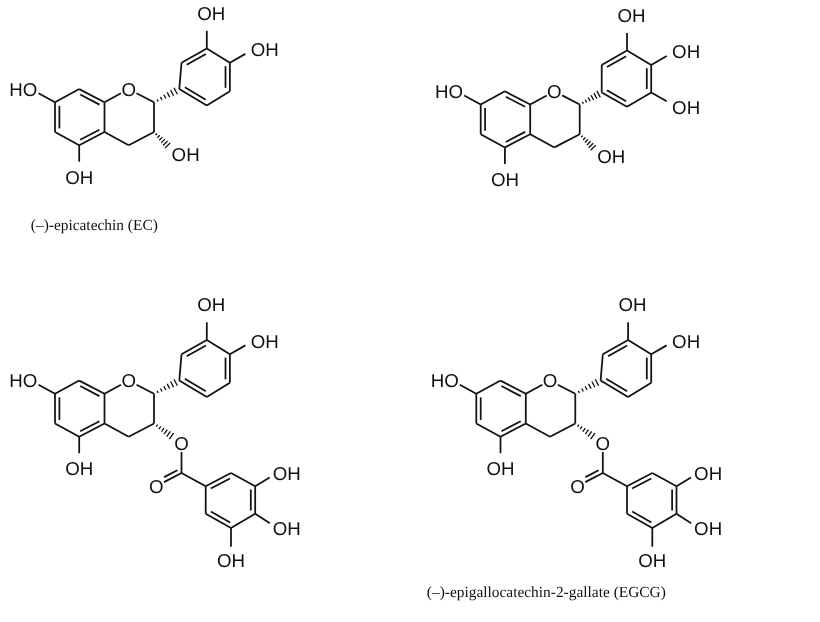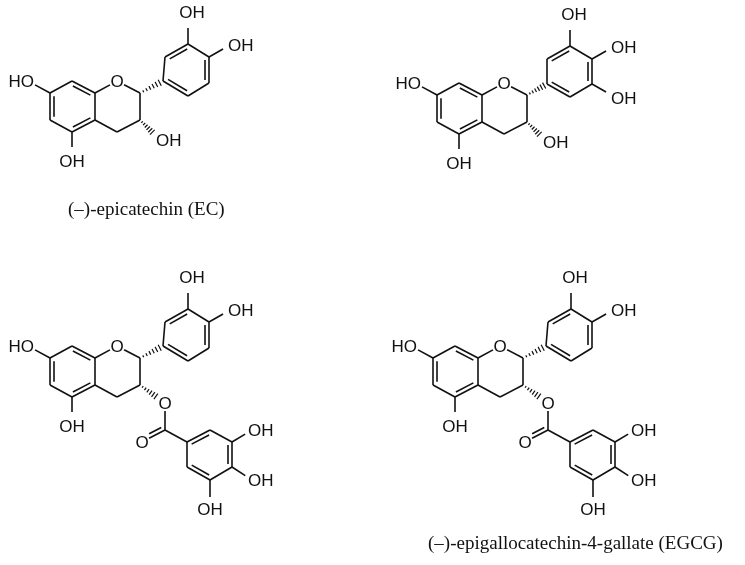--- a/index.html
+++ b/index.html
@@ -4,24 +4,23 @@
 <style>
   html, body { margin: 0; padding: 0; background: #ffffff; }
   body { width: 745px; height: 565px; position: relative; overflow: hidden; }
   #stage { position: absolute; left: 0; top: 0; width: 745px; height: 565px; }
   .bond { stroke: #111; stroke-width: 1.6; fill: none; stroke-linecap: butt; }
   .hash { stroke: #111; stroke-width: 1.2; }
   .atom { font-family: "Liberation Sans", sans-serif; font-size: 17px; fill: #111; }
   .caption {
     position: absolute;
     font-family: "Liberation Serif", serif;
-    font-size: 19px;
+    font-size: 14px;
     color: #111;
     white-space: nowrap;
-    margin-left: 40px;
   }
 </style>
 </head>
 <body>
 
 <div id="stage">
   <svg id="mol-svg" width="745" height="565" viewBox="0 0 745 565" xmlns="http://www.w3.org/2000/svg">
       <g transform="translate(0,0)">
         <g>
           <line x1="50" y1="93" x2="72" y2="81" class="bond"></line>
@@ -264,14 +263,14 @@
           <text x="165" y="144" text-anchor="middle" class="atom">O</text>
           <text x="142" y="183" text-anchor="middle" class="atom">O</text>
           <text x="248" y="171" text-anchor="start" class="atom">OH</text>
           <text x="248" y="221" text-anchor="start" class="atom">OH</text>
           <text x="210" y="250" text-anchor="middle" class="atom">OH</text>
         </g>
       </g>
     </svg>
 
   <div class="caption" style="left: 28px; top: 198px;">(–)-epicatechin (EC)</div>
-  <div class="caption" style="left: 388px; top: 532px;">(–)-epigallocatechin-4-gallate (EGCG)</div>
+  <div class="caption" style="left: 388px; top: 532px;">(–)-epigallocatechin-2-gallate (EGCG)</div>
 </div>
 
 </body></html>

